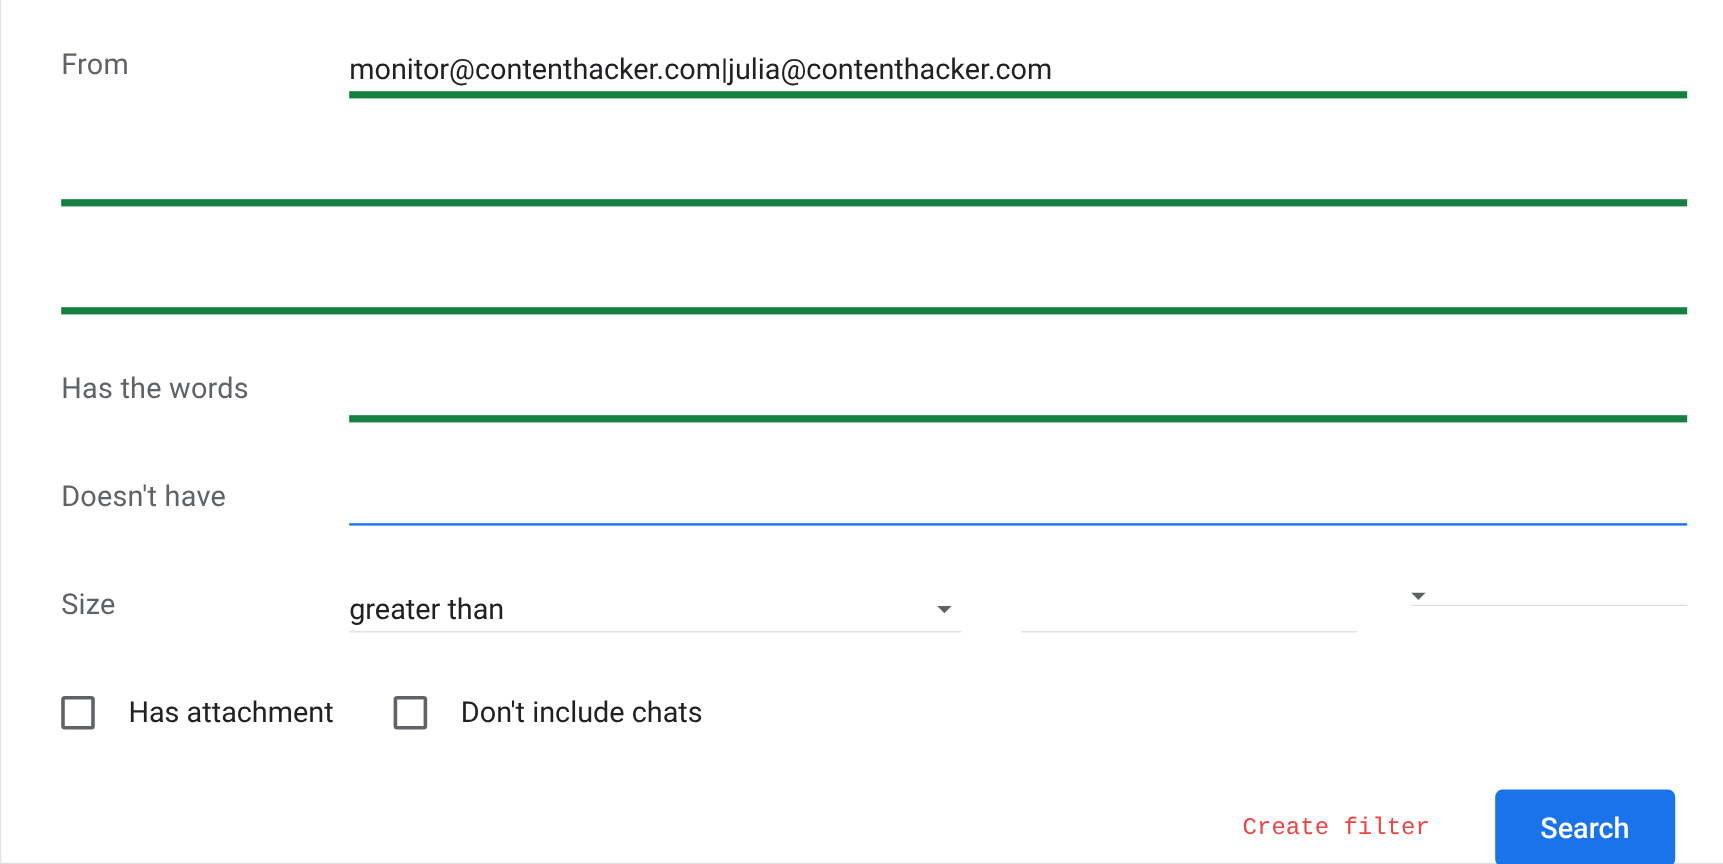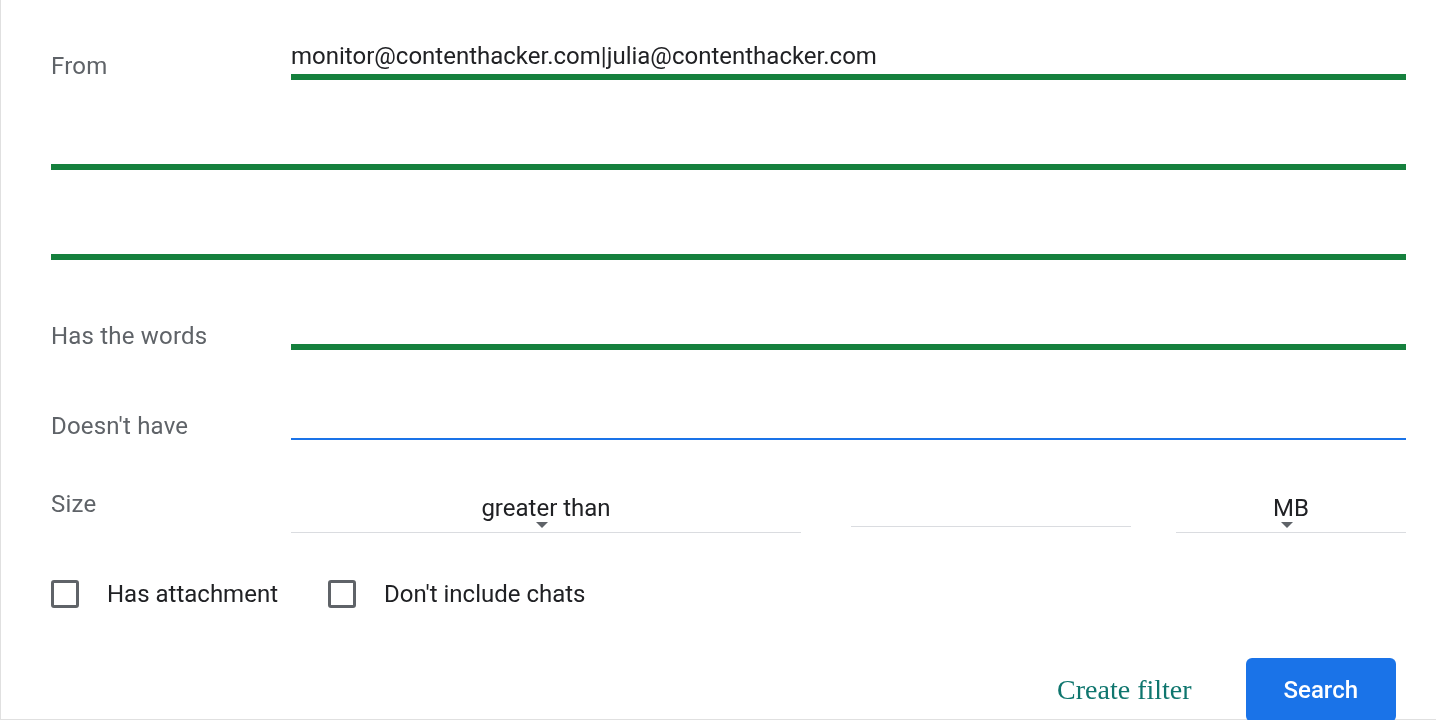--- a/index.html
+++ b/index.html
@@ -20,21 +20,21 @@
       top: 0;
       right: 0;
       bottom: 0;
       background: #fff;
       border-left: 1px solid #e0e0e0;
       border-bottom: 1px solid #e0e0e0;
       padding: 40px 30px 30px 50px;
     }
     .form-row {
       display: flex;
-      align-items: flex-end;
+      align-items: flex-start;
       margin-bottom: 50px;
       height: 40px;
     }
     .form-label {
       width: 240px;
       flex-shrink: 0;
       color: #5f6368;
       font-size: 24px;
       font-weight: 400;
       letter-spacing: 0.2px;
@@ -58,21 +58,20 @@
       align-items: flex-start;
       margin-bottom: 50px;
       height: 40px;
     }
     .size-select-wrap {
       position: relative;
       border-bottom: 1px solid #dadce0;
       display: flex;
       align-items: center;
       padding: 4px 0;
-      flex-direction: column;
     }
     .size-comparison {
       width: 510px;
       margin-right: 50px;
     }
     .size-value-input {
       width: 280px;
       border: none;
       border-bottom: 1px solid #dadce0;
       font-size: 24px;
@@ -126,23 +125,23 @@
       display: flex;
       justify-content: flex-end;
       align-items: center;
       gap: 50px;
       margin-top: 40px;
       padding-right: 10px;
     }
     .link-button {
       background: none;
       border: none;
-      color: #0f766e;
-      font-size: 28px;
-      font-family: Liberation Serif, serif;
+      color: #ef4444;
+      font-size: 20px;
+      font-family: Liberation Mono, monospace;
       cursor: pointer;
       padding: 8px 4px;
     }
     .primary-button {
       background: #1a73e8;
       color: #fff;
       border: none;
       border-radius: 6px;
       font-size: 24px;
       font-family: inherit;
@@ -180,21 +179,20 @@
   </div>
 
   <div class="size-row">
     <label class="form-label">Size</label>
     <div class="size-select-wrap size-comparison">
       <span class="select-text">greater than</span>
       <span class="dropdown-arrow"></span>
     </div>
     <input type="text" class="size-value-input" value="" style="">
     <div class="size-select-wrap size-unit">
-      <span class="select-text">MB</span>
       <span class="dropdown-arrow"></span>
     </div>
   </div>
 
   <div class="checkbox-row">
     <div class="checkbox-group">
       <div class="checkbox"></div>
       <span class="checkbox-label">Has attachment</span>
     </div>
     <div class="checkbox-group">

